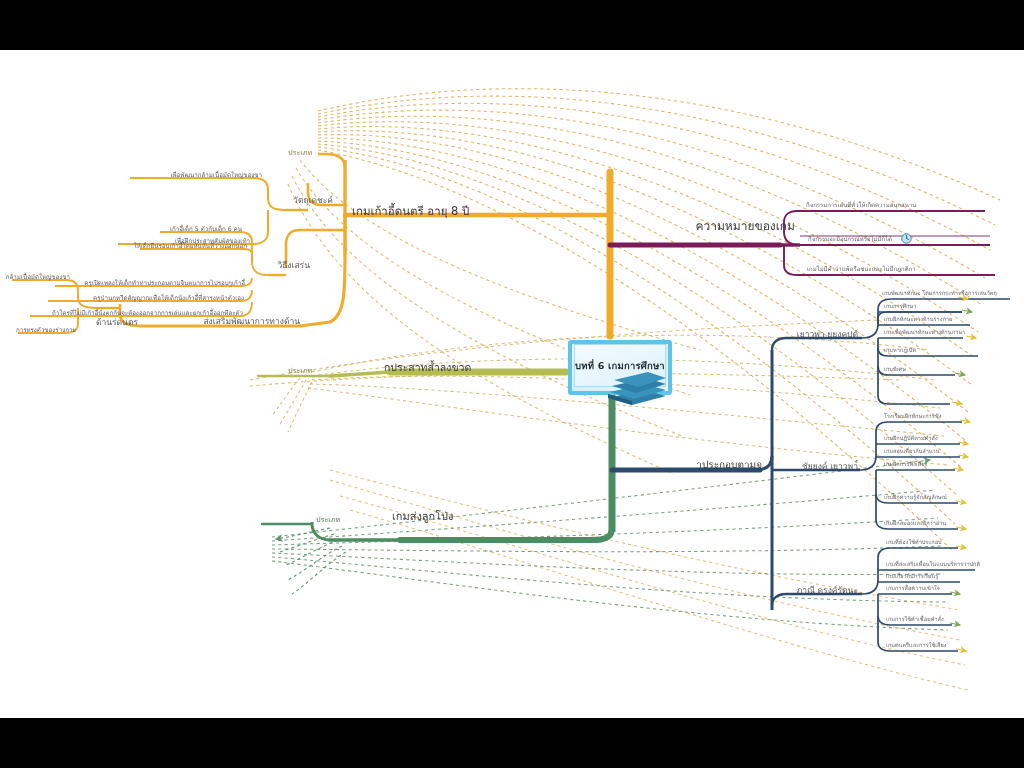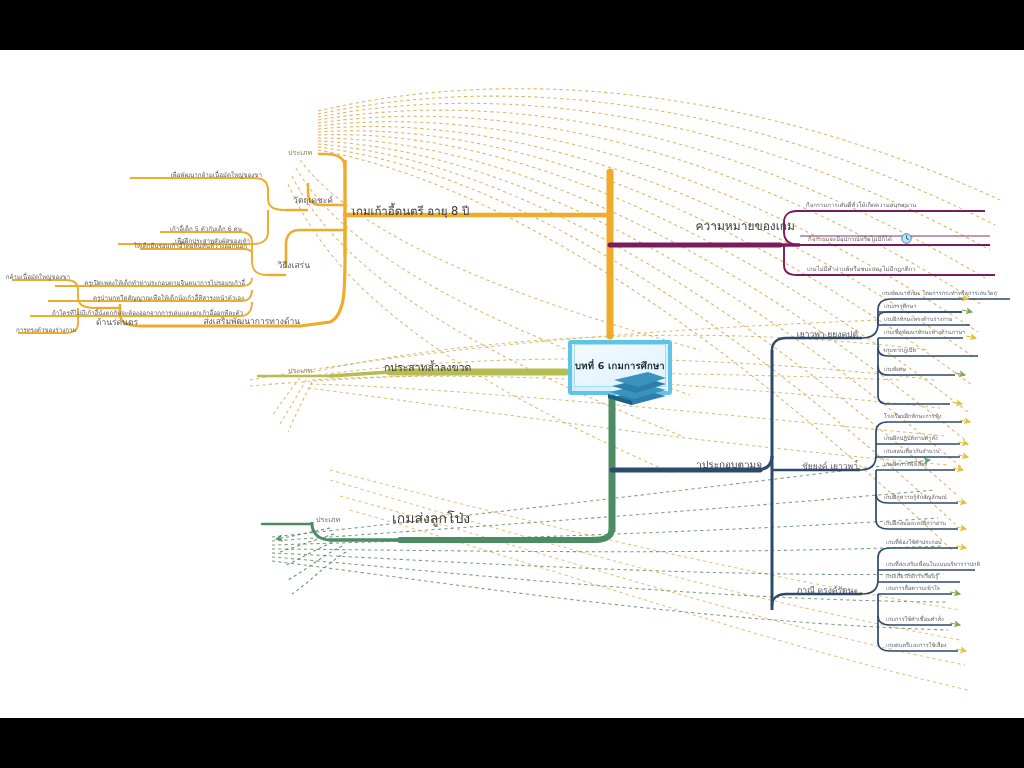--- a/index.html
+++ b/index.html
@@ -350,21 +350,21 @@
     <div class="lbl leaf2" style="left:808px; top:186px;">กิจกรรมจะมีอุปกรณ์หรือไม่มีก็ได้</div>
     <svg class="clock-icon" style="left:901px; top:183px;" viewBox="0 0 12 12">
       <circle cx="6" cy="6" r="5.2" fill="#bfe4f5" stroke="#2b7fb0" stroke-width="1"></circle>
       <path d="M6,2.8 L6,6 L8.2,7.2" stroke="#14506f" stroke-width="1" fill="none" stroke-linecap="round"></path>
     </svg>
     <div class="lbl leaf2" style="left:807px; top:216px;">เกมไม่มีคำว่าแพ้หรือชนะและไม่มีกฎกติกา</div>
 
     <div class="lbl main" style="left:384px; top:312px; font-size:10.5px;">กประสาทส้ำลงขวด</div>
     <div class="lbl rel" style="left:288px; top:317px;">ประเภท</div>
 
-    <div class="lbl main" style="left:392px; top:461px; font-size:14px;">เกมส่งลูกโป่ง</div>
+    <div class="lbl main" style="left:392px; top:461px; font-size:11px;">เกมส่งลูกโป่ง</div>
     <div class="lbl relgr" style="left:316px; top:466px;">ประเภท</div>
 
     <div class="lbl main ralign" style="left:762px; top:410px; font-size:10px;">าประกอบตามจ</div>
 
     <div class="lbl sub ralign" style="left:858px; top:280px;">เยาวพา ยยงคุปต์</div>
     <div class="lbl tiny" style="left:882px; top:241px;">เกมพัฒนาทักษะ โดยการกระทำหรือการเล่นวัตถุ</div>
     <div class="lbl tiny" style="left:884px; top:254px;">เกมการศึกษา</div>
     <div class="lbl tiny" style="left:884px; top:267px;">เกมฝึกทักษะทางด้านร่างกาย</div>
     <div class="lbl tiny" style="left:884px; top:280px;">เกมเพื่อพัฒนาทักษะทางด้านภาษา</div>
     <div class="lbl tiny" style="left:884px; top:298px;">เกมหากฎเปิด</div>

